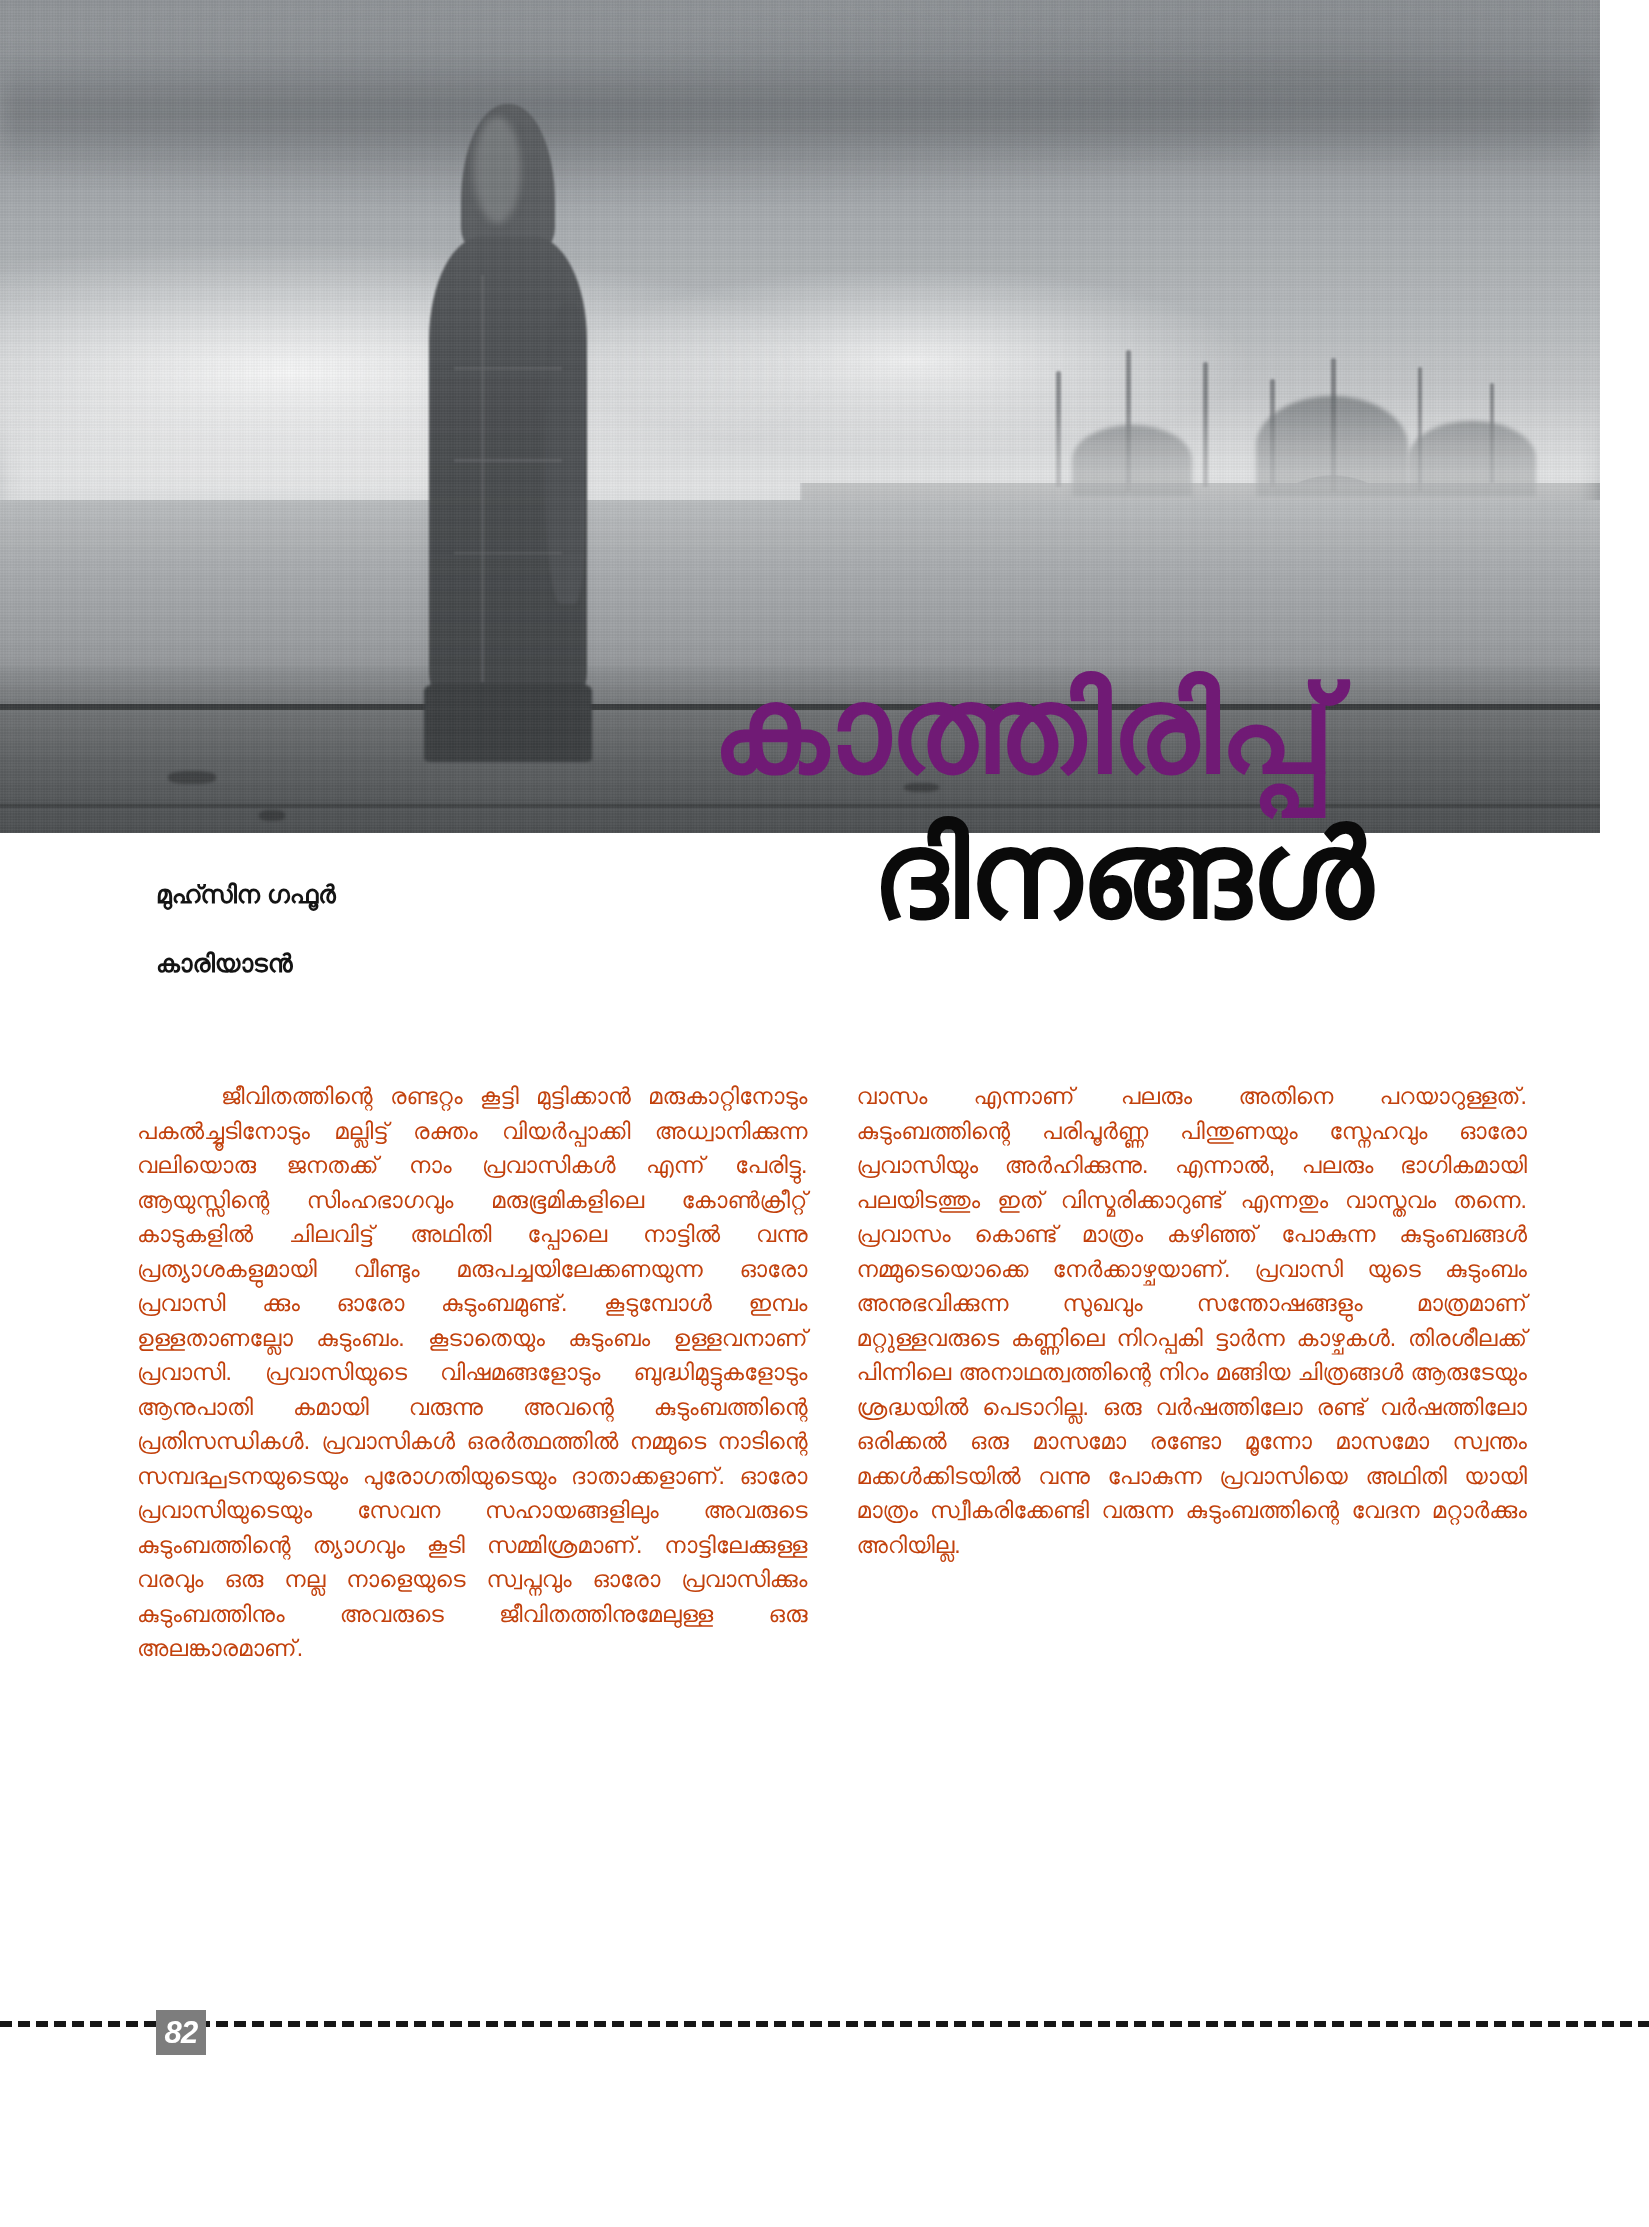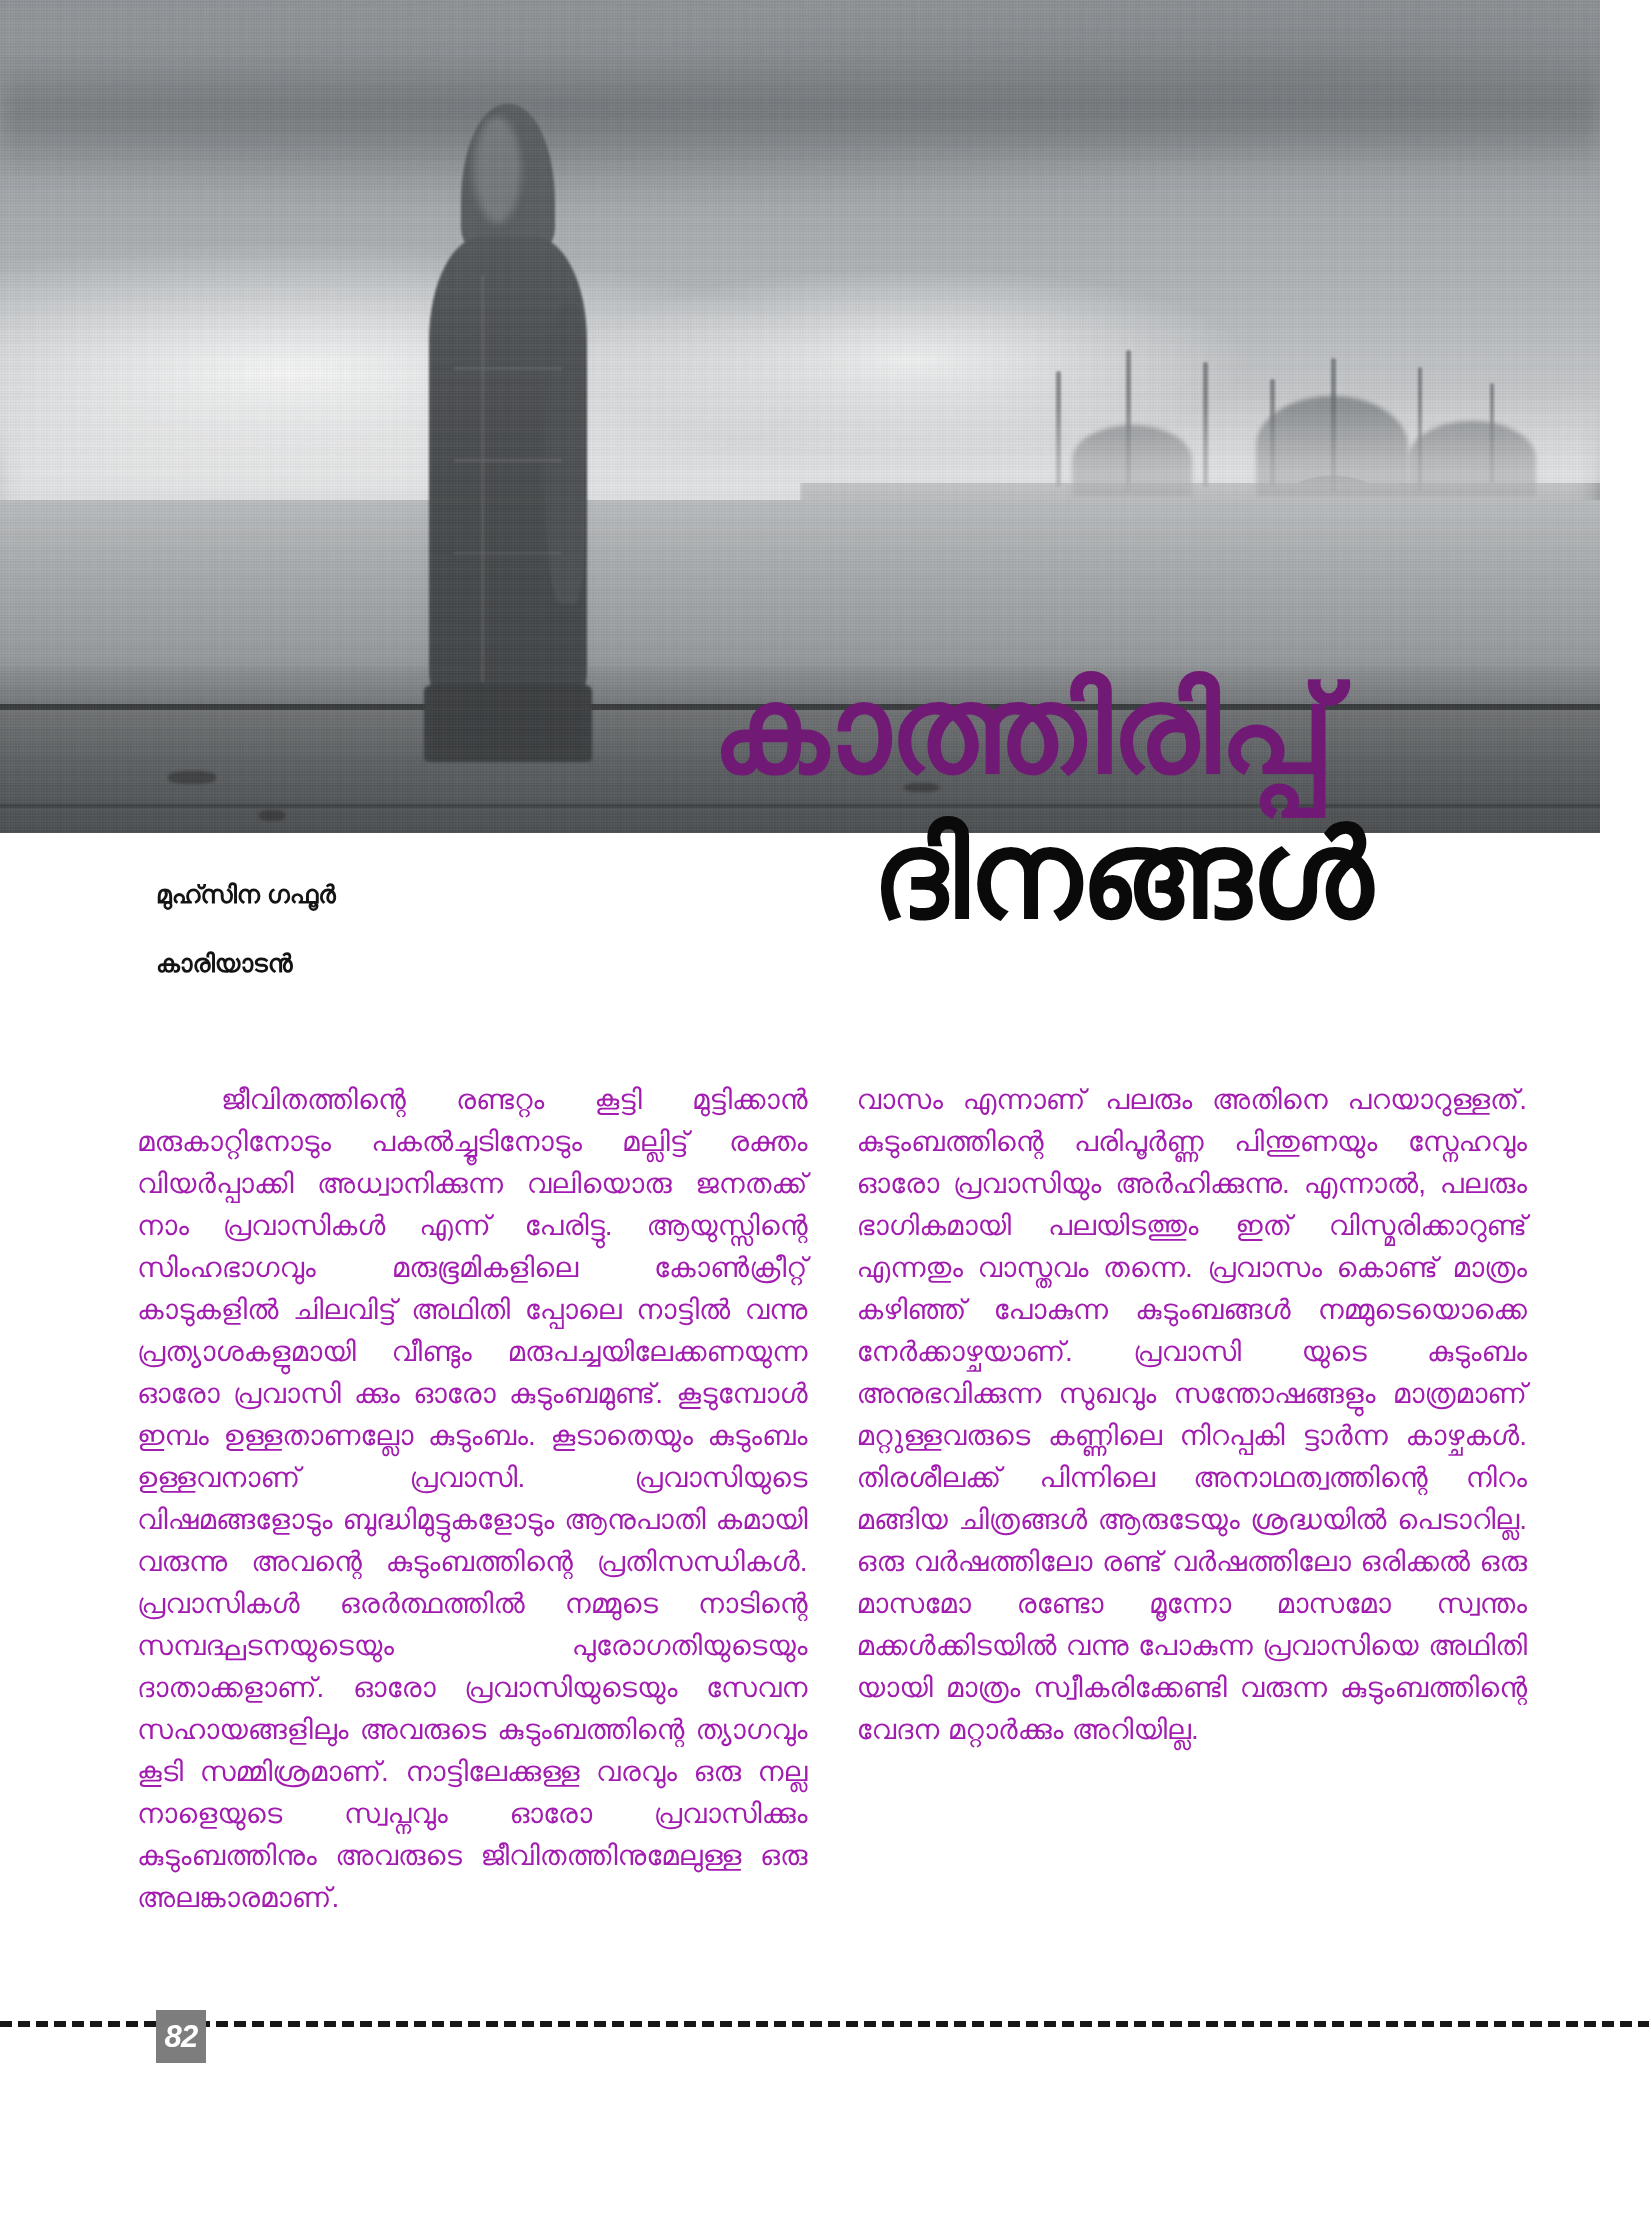--- a/index.html
+++ b/index.html
@@ -220,23 +220,23 @@
     top: 1079px;
     width: 1390px;
     display: flex;
     gap: 49px;
   }
   .col {
     width: 671px;
   }
   .col p {
     margin: 0 0 24px 0;
-    font-size: 28px;
+    font-size: 23px;
     line-height: 1.50;
-    color: #a21caf;
+    color: #c2410c;
     text-align: justify;
     text-justify: inter-word;
     word-spacing: 0.02em;
   }
   .col p.indent { text-indent: 84px; }
   .col p:last-child { margin-bottom: 0; }
 
   
   .dashed-rule {
     position: absolute;
@@ -244,21 +244,21 @@
     top: 2021px;
     width: 1650px;
     height: 0;
     border-top: 6.3px dashed #171717;
     z-index: 2;
   }
   .footer-bar {
     position: absolute;
     left: 156px;
     top: 2010px;
-    height: 53px;
+    height: 45px;
     background: #191919;
     display: flex;
     align-items: stretch;
     z-index: 3;
   }
   .page-num-box {
     width: 50px;
     background: #7d7d7d;
     display: flex;
     align-items: center;

